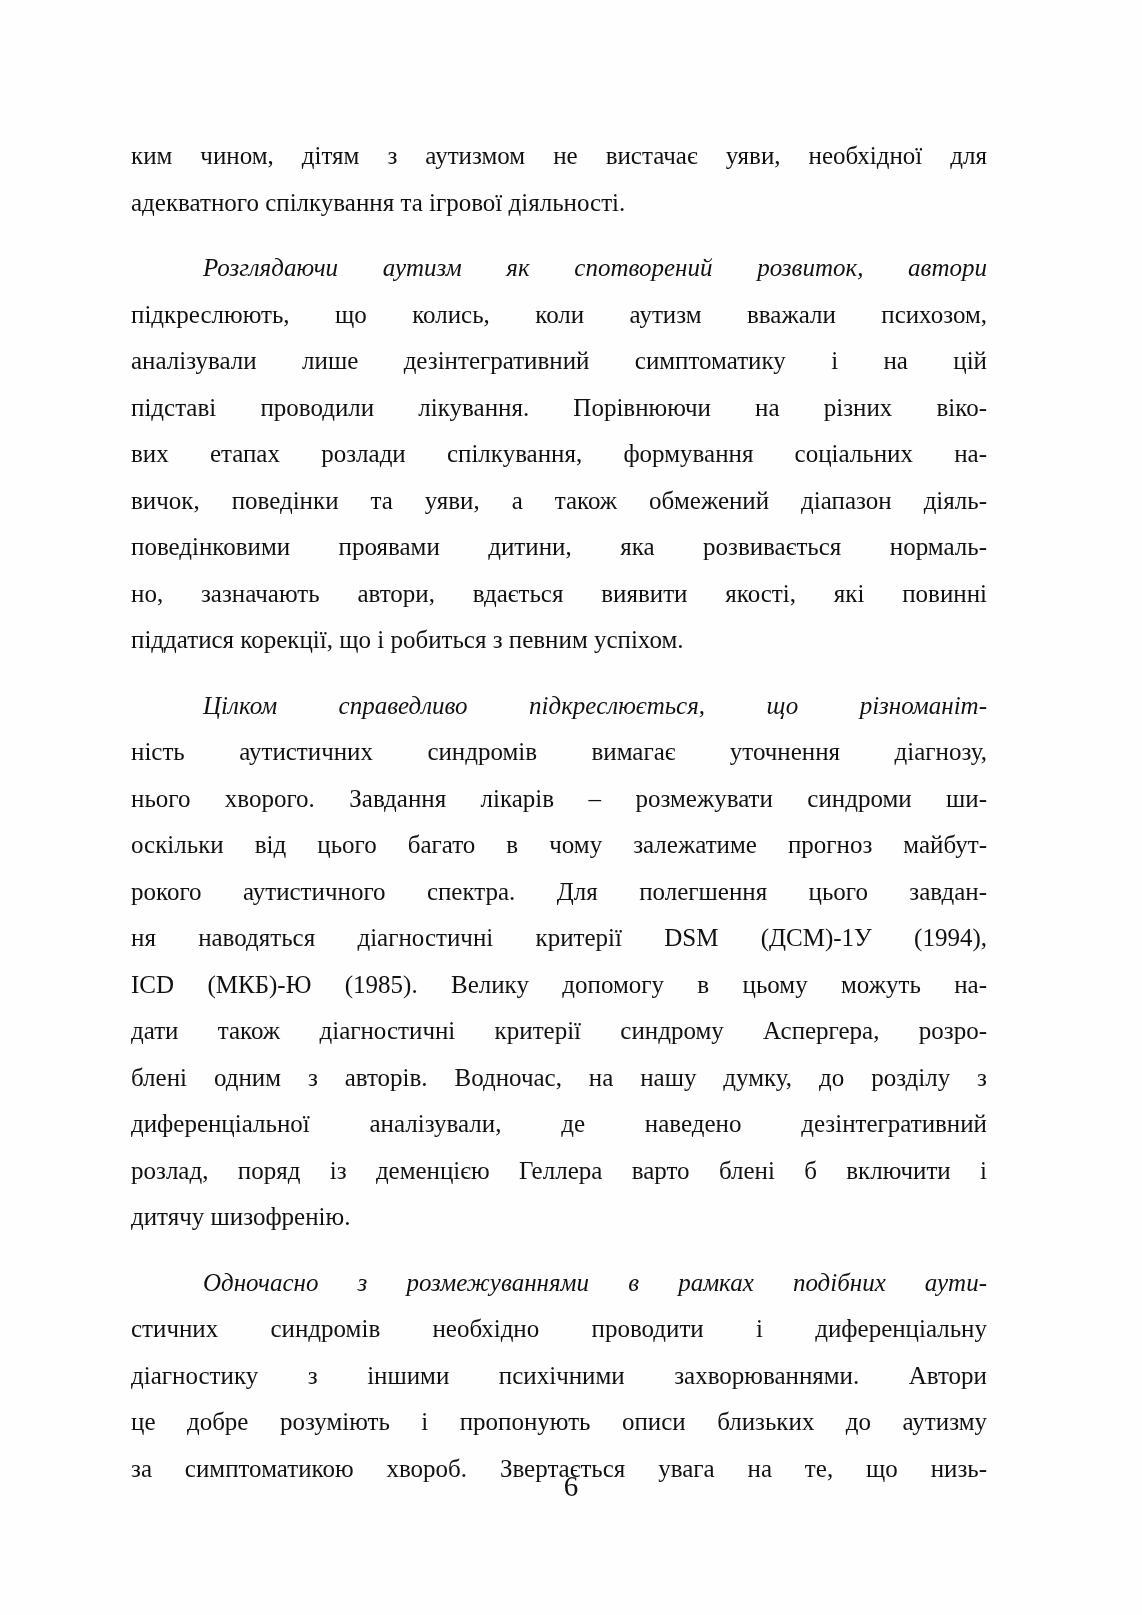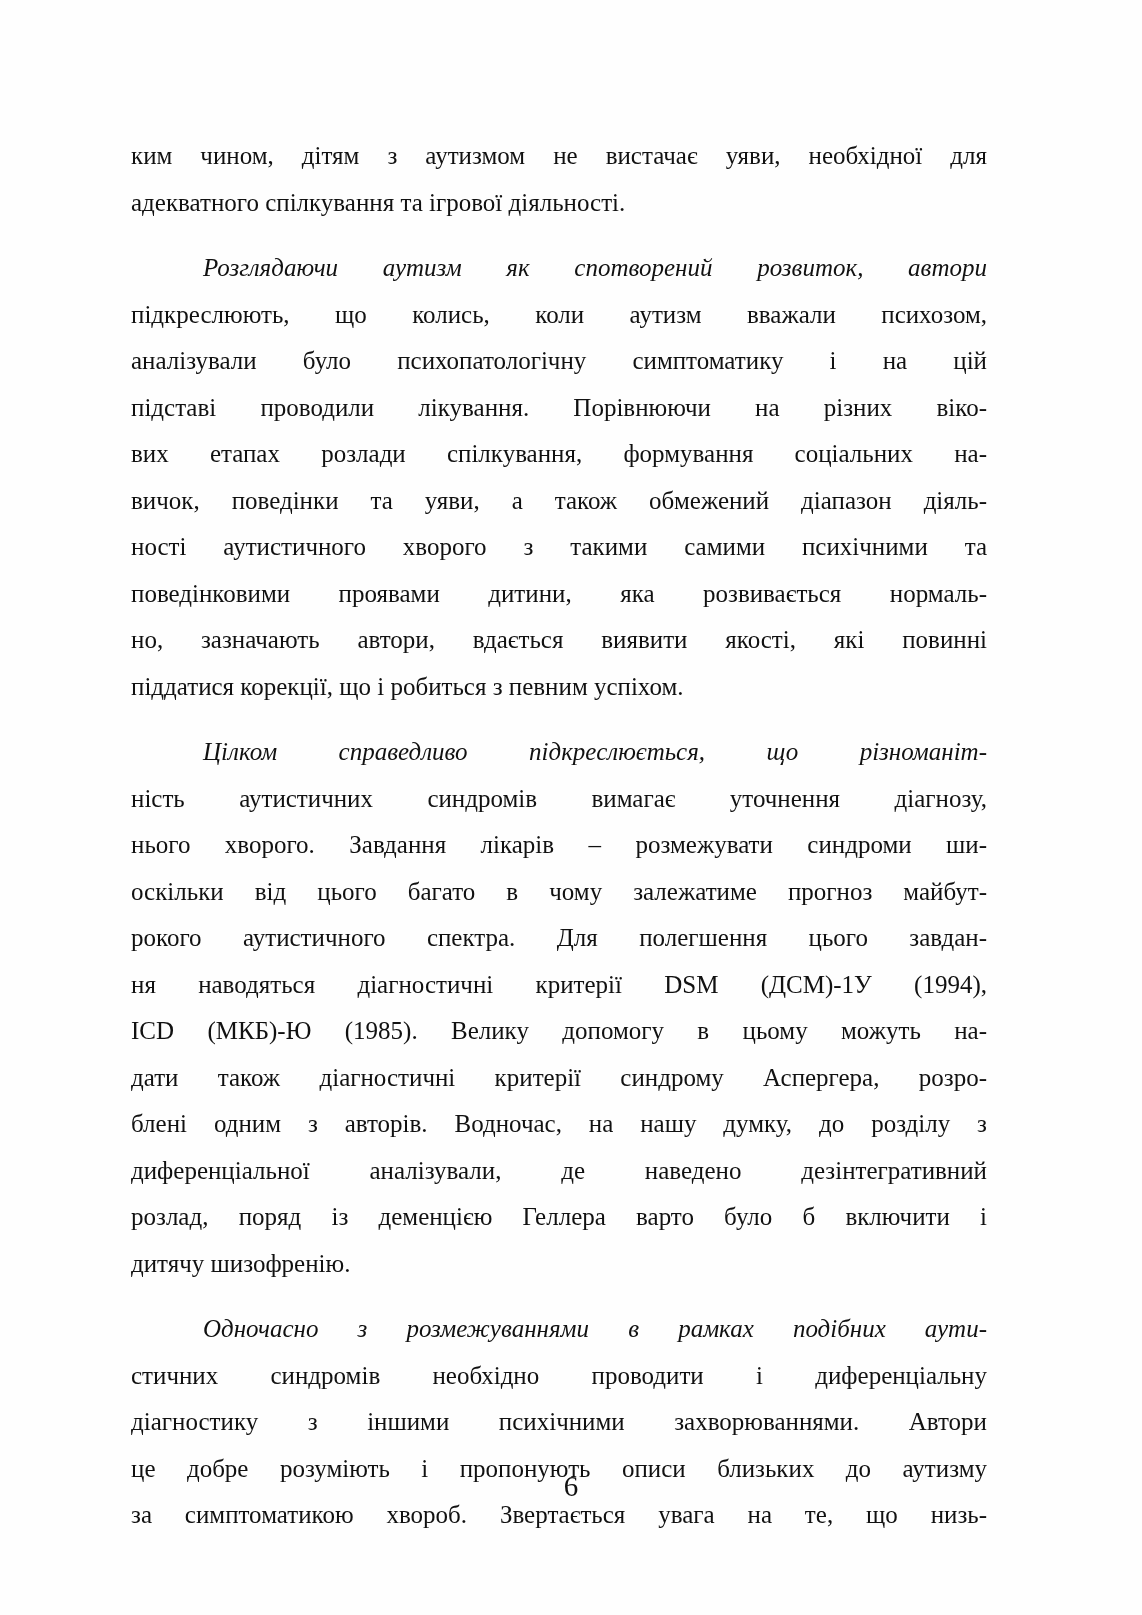--- a/index.html
+++ b/index.html
@@ -61,42 +61,41 @@
   <div class="text-block">
 
     <div class="paragraph">
       <div class="line">ким чином, дітям з аутизмом не вистачає уяви, необхідної для</div>
       <div class="line last">адекватного спілкування та ігрової діяльності.</div>
     </div>
 
     <div class="paragraph">
       <div class="line indent">Розглядаючи аутизм як спотворений розвиток, автори</div>
       <div class="line">підкреслюють, що колись, коли аутизм вважали психозом,</div>
-      <div class="line">аналізували було психопатологічну симптоматику і на цій</div>
+      <div class="line">аналізували лише дезінтегративний симптоматику і на цій</div>
       <div class="line">підставі проводили лікування. Порівнюючи на різних віко-</div>
       <div class="line">вих етапах розлади спілкування, формування соціальних на-</div>
       <div class="line">вичок, поведінки та уяви, а також обмежений діапазон діяль-</div>
-      <div class="line">ності аутистичного хворого з такими самими психічними та</div>
       <div class="line">поведінковими проявами дитини, яка розвивається нормаль-</div>
       <div class="line">но, зазначають автори, вдається виявити якості, які повинні</div>
       <div class="line last">піддатися корекції, що і робиться з певним успіхом.</div>
     </div>
 
     <div class="paragraph">
       <div class="line indent">Цілком справедливо підкреслюється, що різноманіт-</div>
       <div class="line">ність аутистичних синдромів вимагає уточнення діагнозу,</div>
       <div class="line">нього хворого. Завдання лікарів – розмежувати синдроми ши-</div>
       <div class="line">оскільки від цього багато в чому залежатиме прогноз майбут-</div>
       <div class="line">рокого аутистичного спектра. Для полегшення цього завдан-</div>
       <div class="line">ня наводяться діагностичні критерії DSM (ДСМ)-1У (1994),</div>
       <div class="line">ICD (МКБ)-Ю (1985). Велику допомогу в цьому можуть на-</div>
       <div class="line">дати також діагностичні критерії синдрому Аспергера, розро-</div>
       <div class="line">блені одним з авторів. Водночас, на нашу думку, до розділу з</div>
       <div class="line">диференціальної аналізували, де наведено дезінтегративний</div>
-      <div class="line">розлад, поряд із деменцією Геллера варто було б включити і</div>
+      <div class="line">розлад, поряд із деменцією Геллера варто блені б включити і</div>
       <div class="line last">дитячу шизофренію.</div>
     </div>
 
     <div class="paragraph">
       <div class="line indent">Одночасно з розмежуваннями в рамках подібних аути-</div>
       <div class="line">стичних синдромів необхідно проводити і диференціальну</div>
       <div class="line">діагностику з іншими психічними захворюваннями. Автори</div>
       <div class="line">це добре розуміють і пропонують описи близьких до аутизму</div>
       <div class="line">за симптоматикою хвороб. Звертається увага на те, що низь-</div>
     </div>

